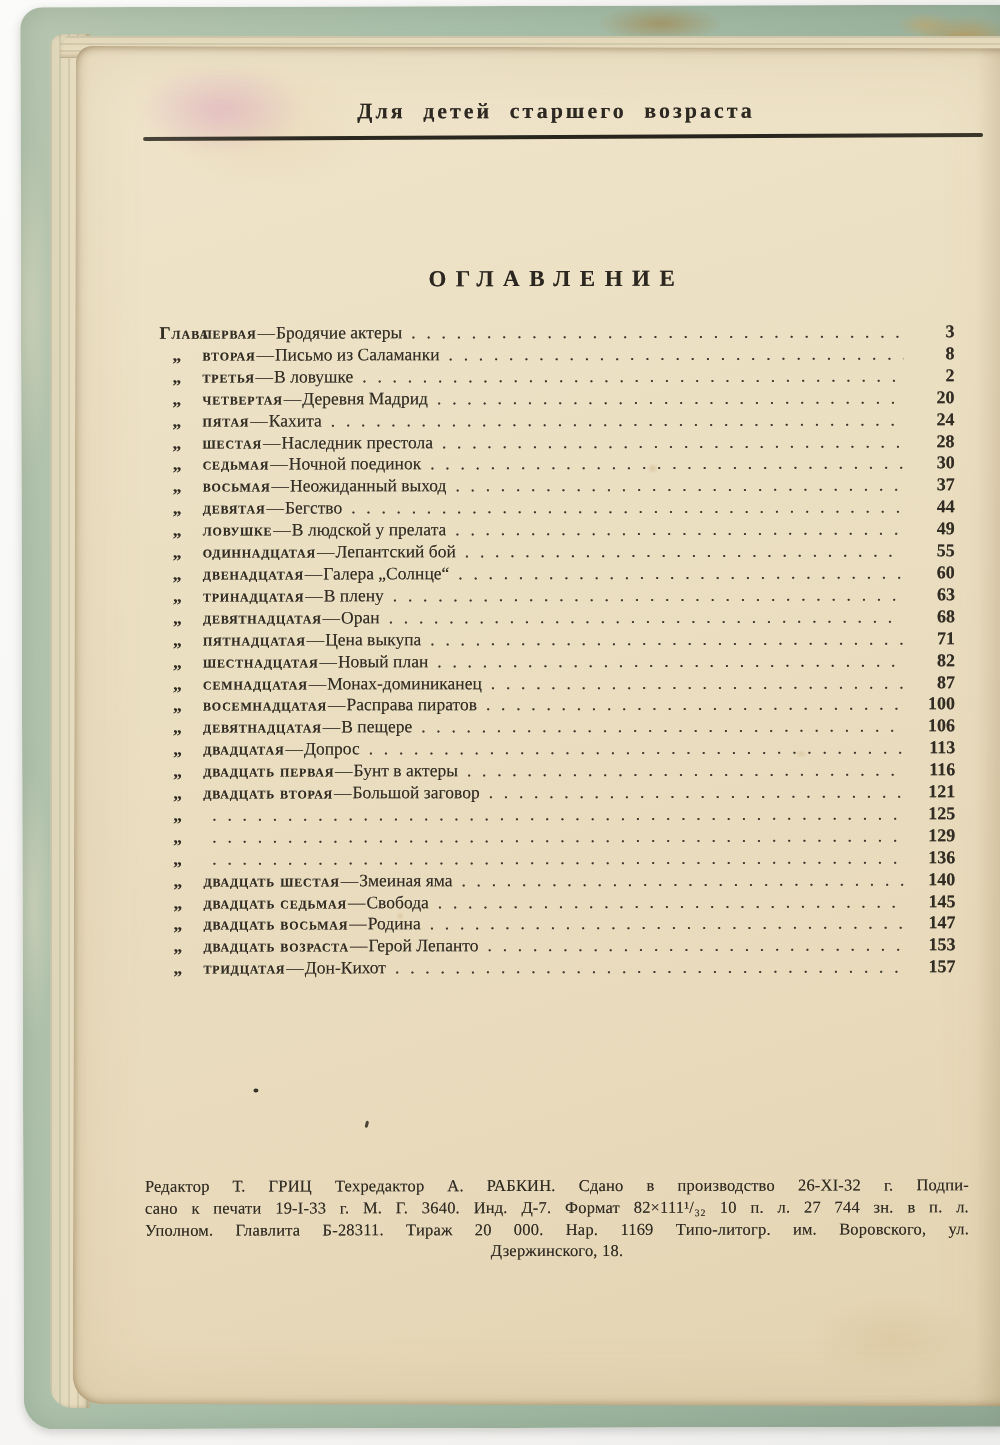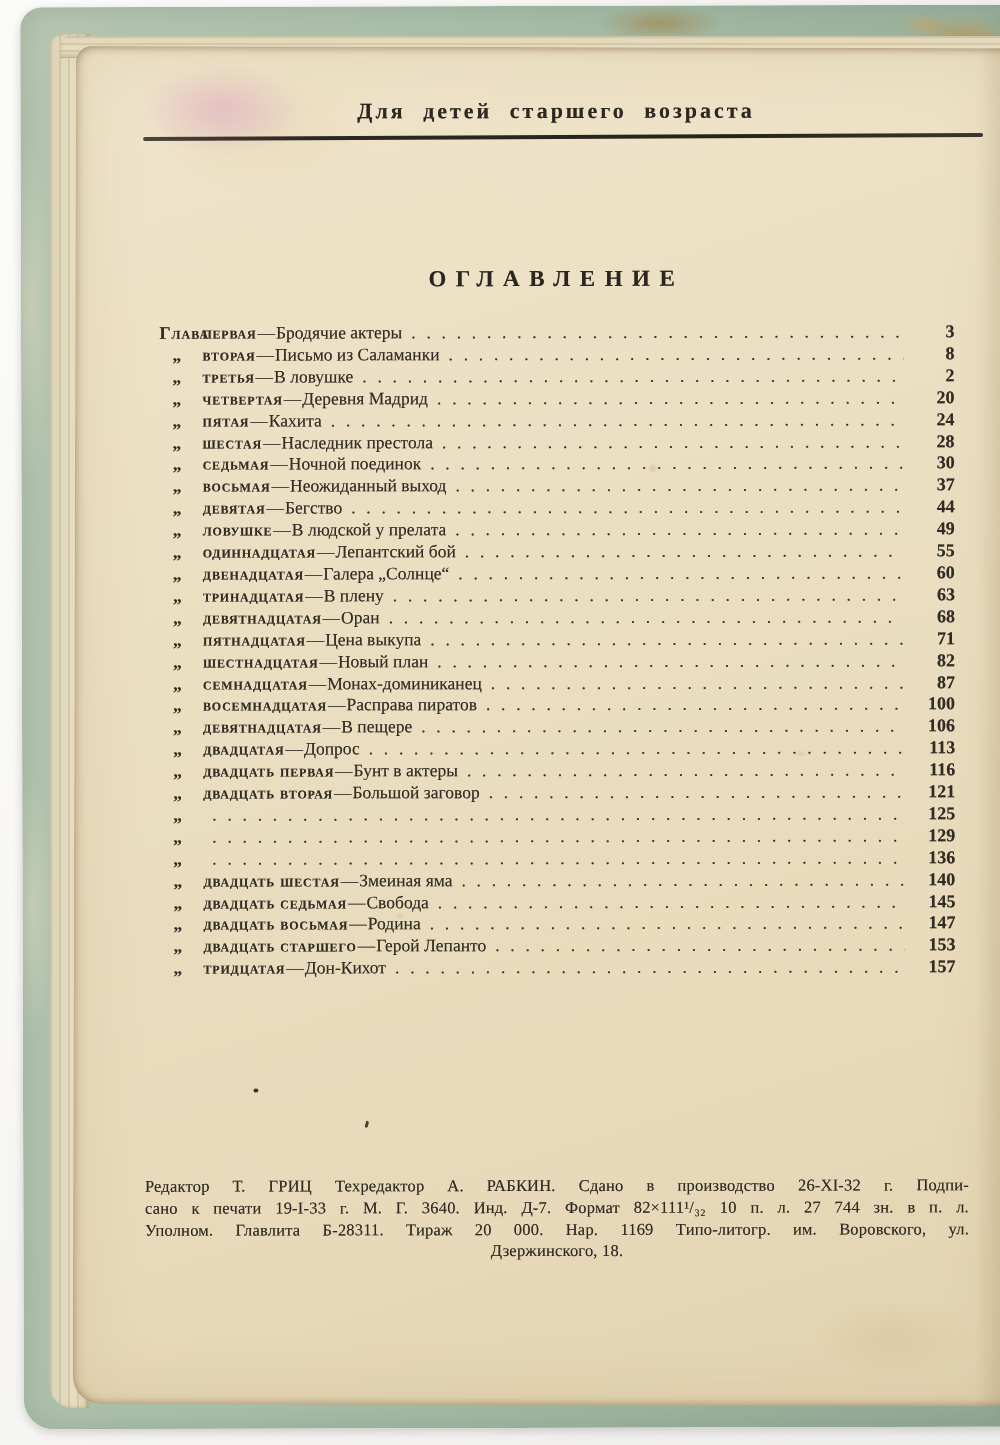--- a/index.html
+++ b/index.html
@@ -288,21 +288,21 @@
     <span class="pagenum">145</span>
   </div>
         <div class="toc-row">
     <span class="prefix ditto">„</span>
     <span class="label"><span class="chapter">двадцать восьмая</span><span class="sep">—</span><span class="ctitle">Родина</span></span>
     <span class="leader">. . . . . . . . . . . . . . . . . . . . . . . . . . . . . . . . . . . . . . . . . . . . . . . . . . . . . . . . . . . . </span>
     <span class="pagenum">147</span>
   </div>
         <div class="toc-row">
     <span class="prefix ditto">„</span>
-    <span class="label"><span class="chapter">двадцать старшего</span><span class="sep">—</span><span class="ctitle">Герой Лепанто</span></span>
+    <span class="label"><span class="chapter">двадцать возраста</span><span class="sep">—</span><span class="ctitle">Герой Лепанто</span></span>
     <span class="leader">. . . . . . . . . . . . . . . . . . . . . . . . . . . . . . . . . . . . . . . . . . . . . . . . . . . . . . . . . . . . </span>
     <span class="pagenum">153</span>
   </div>
         <div class="toc-row">
     <span class="prefix ditto">„</span>
     <span class="label"><span class="chapter">тридцатая</span><span class="sep">—</span><span class="ctitle">Дон-Кихот</span></span>
     <span class="leader">. . . . . . . . . . . . . . . . . . . . . . . . . . . . . . . . . . . . . . . . . . . . . . . . . . . . . . . . . . . . </span>
     <span class="pagenum">157</span>
   </div>
       </div>

